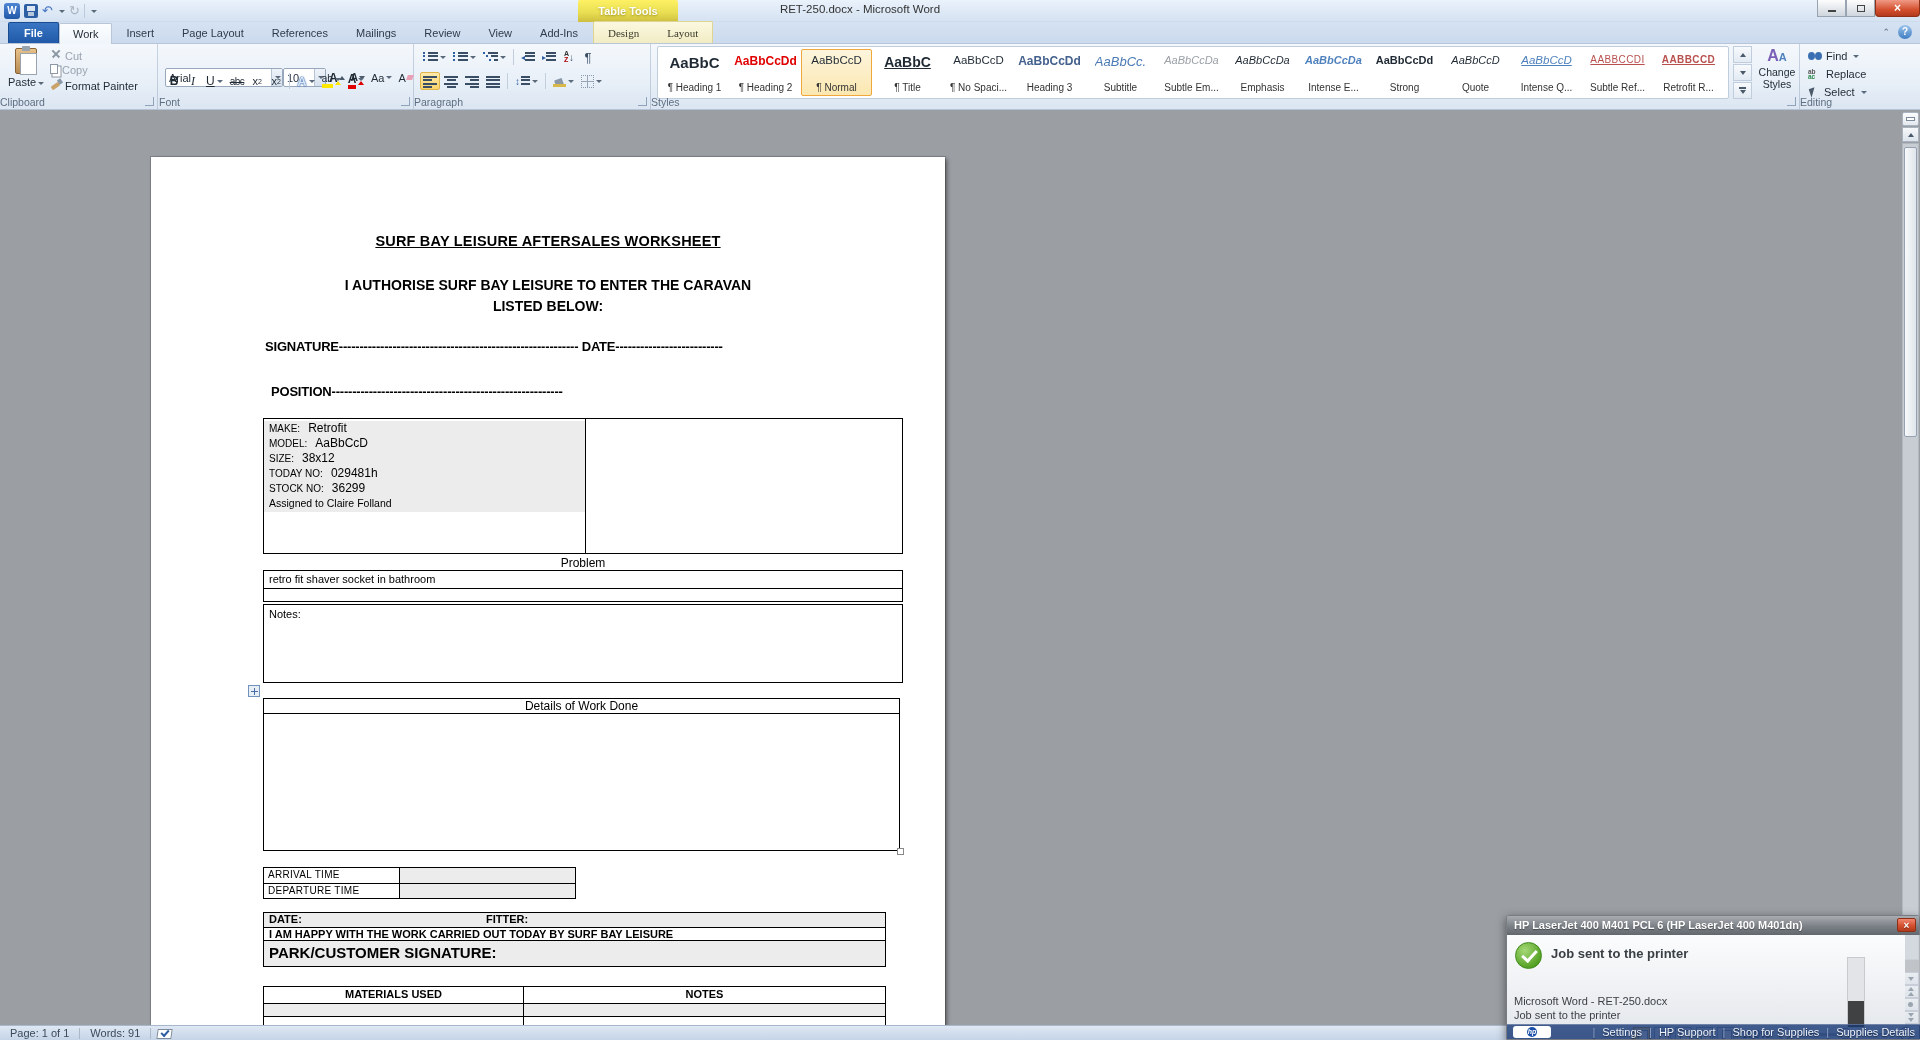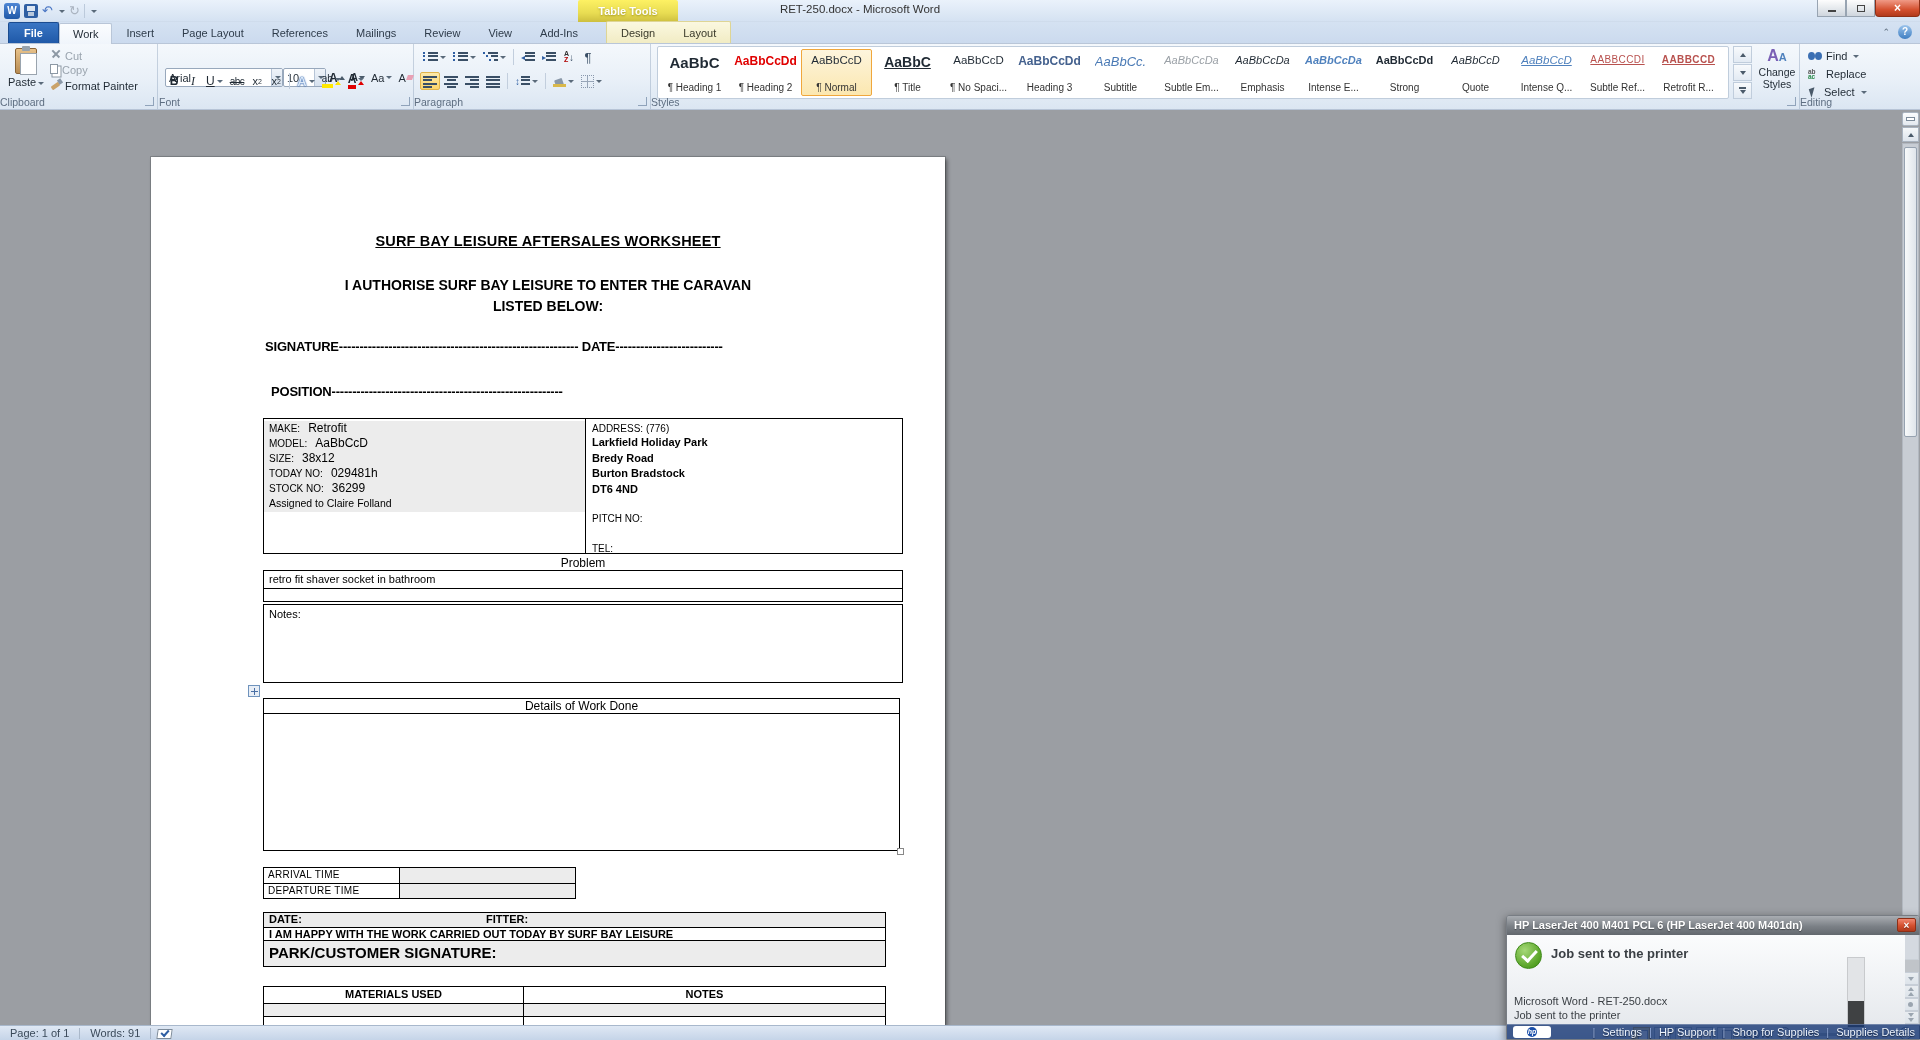--- a/index.html
+++ b/index.html
@@ -35,22 +35,22 @@
 
   
   .tabrow { position:absolute; left:0; top:22px; width:1920px; height:22px;
     background:linear-gradient(#d5e2f2,#cbdaee); border-bottom:1px solid #b9c6d8; display:flex; align-items:flex-end; }
   .tab { height:21px; padding:0 13px; font-size:11px; line-height:20px; color:#2e3b4a; border:1px solid transparent;
     border-bottom:none; border-radius:2px 2px 0 0; }
   .tab.t-file { background:linear-gradient(#3a76c4,#1f59a8); color:#fff; font-weight:bold; margin-left:8px;
     border-color:#1b4c90; padding:0 15px; }
   .tab.t-active { background:linear-gradient(#fbfdff,#f0f5fb); border-color:#b9c6d8; position:relative; top:1px;
     color:#1f2933; }
-  .ctx-wrap { display:flex; align-items:flex-end; margin-left:14px; height:22px;
-    background:linear-gradient(#fbf8e0,#f1ecc4); border:1px solid #ded595; border-bottom:none; border-radius:2px 2px 0 0; }
+  .ctx-wrap { display:flex; align-items:flex-end; margin-left:1px; height:22px;
+    background:linear-gradient(#fbf8e0,#f1ecc4); border:1px solid #ded595; border-bottom:none; border-radius:2px 2px 0 0;font-family:Liberation Serif, serif; }
   .tab.t-ctx { color:#3a3a2a; }
   .tr-right { position:absolute; right:8px; top:3px; display:flex; gap:8px; align-items:center; }
   .rib-min { color:#5a6a7a; font-size:9px; }
   .help-ic { width:14px; height:14px; border-radius:50%; background:linear-gradient(#9cc4ec,#3f7ec2);
     color:#fff; font-weight:bold; font-size:10px; text-align:center; line-height:14px; }
 
   
   .ribbon { position:absolute; left:0; top:44px; width:1920px; height:66px;
     background:linear-gradient(#f4f8fc,#e9f0f8 55%,#dbe6f2); border-bottom:1px solid #b7c4d6; }
   .group { position:absolute; top:0; height:65px; border-right:1px solid rgba(145,163,188,.45); }
@@ -669,35 +669,20 @@
 
                 <div class="irow"><span class="ilabel">SIZE:</span><span class="ivalue">38x12</span></div>
 
                 <div class="irow"><span class="ilabel">TODAY NO:</span><span class="ivalue">029481h</span></div>
 
                 <div class="irow"><span class="ilabel">STOCK NO:</span><span class="ivalue">36299</span></div>
               </div>
             <div class="assigned">Assigned to Claire Folland</div>
           </div>
         </div>
-        <div class="info-right">
-          <div class="addr-l">ADDRESS:  (776)</div>
-          <div>
-
-              <div class="addr-b">Larkfield Holiday Park</div>
-
-              <div class="addr-b">Bredy Road</div>
-
-              <div class="addr-b">Burton Bradstock</div>
-
-              <div class="addr-b">DT6 4ND</div>
-            </div>
-          <div class="pitch">PITCH NO:</div>
-          <div class="tel">TEL:</div>
-        </div>
       </div>
 
       <div class="prob-label">Problem</div>
       <div class="prob-box">
         <div class="prob-r1">retro fit shaver socket in bathroom</div>
         <div class="prob-r2"></div>
       </div>
       <div class="notes-box">
         <span>Notes:</span>
       </div>

